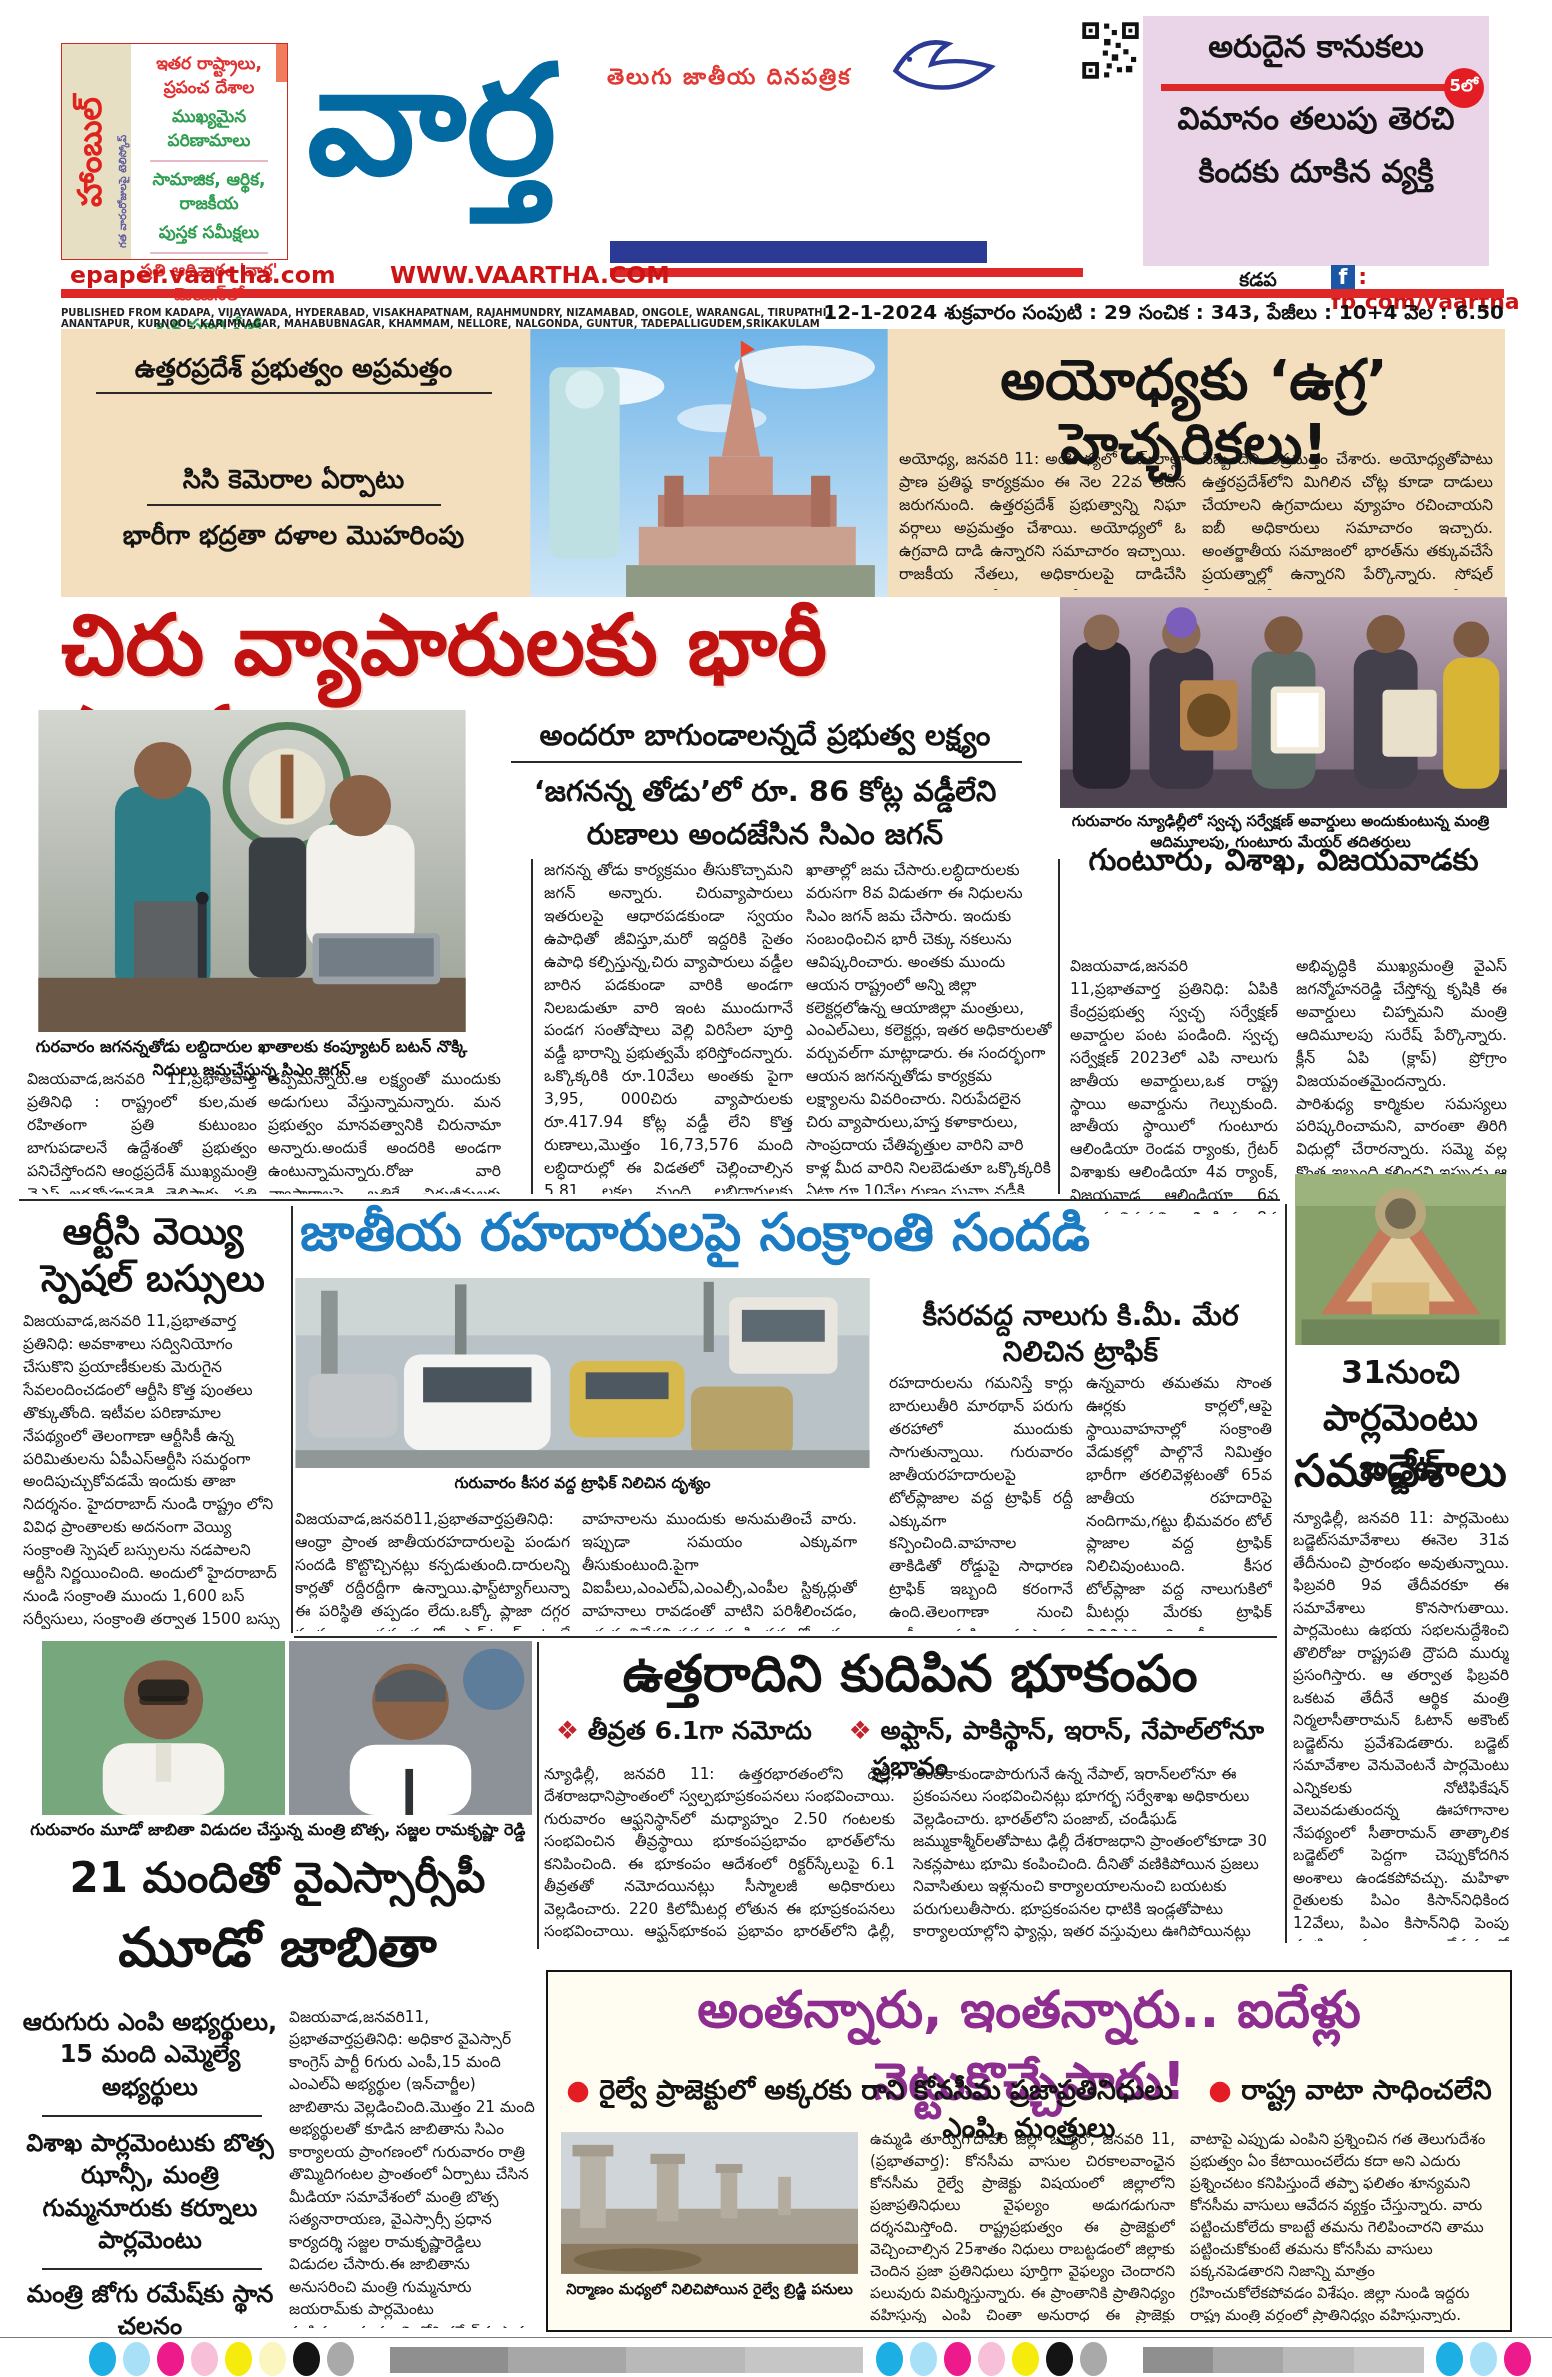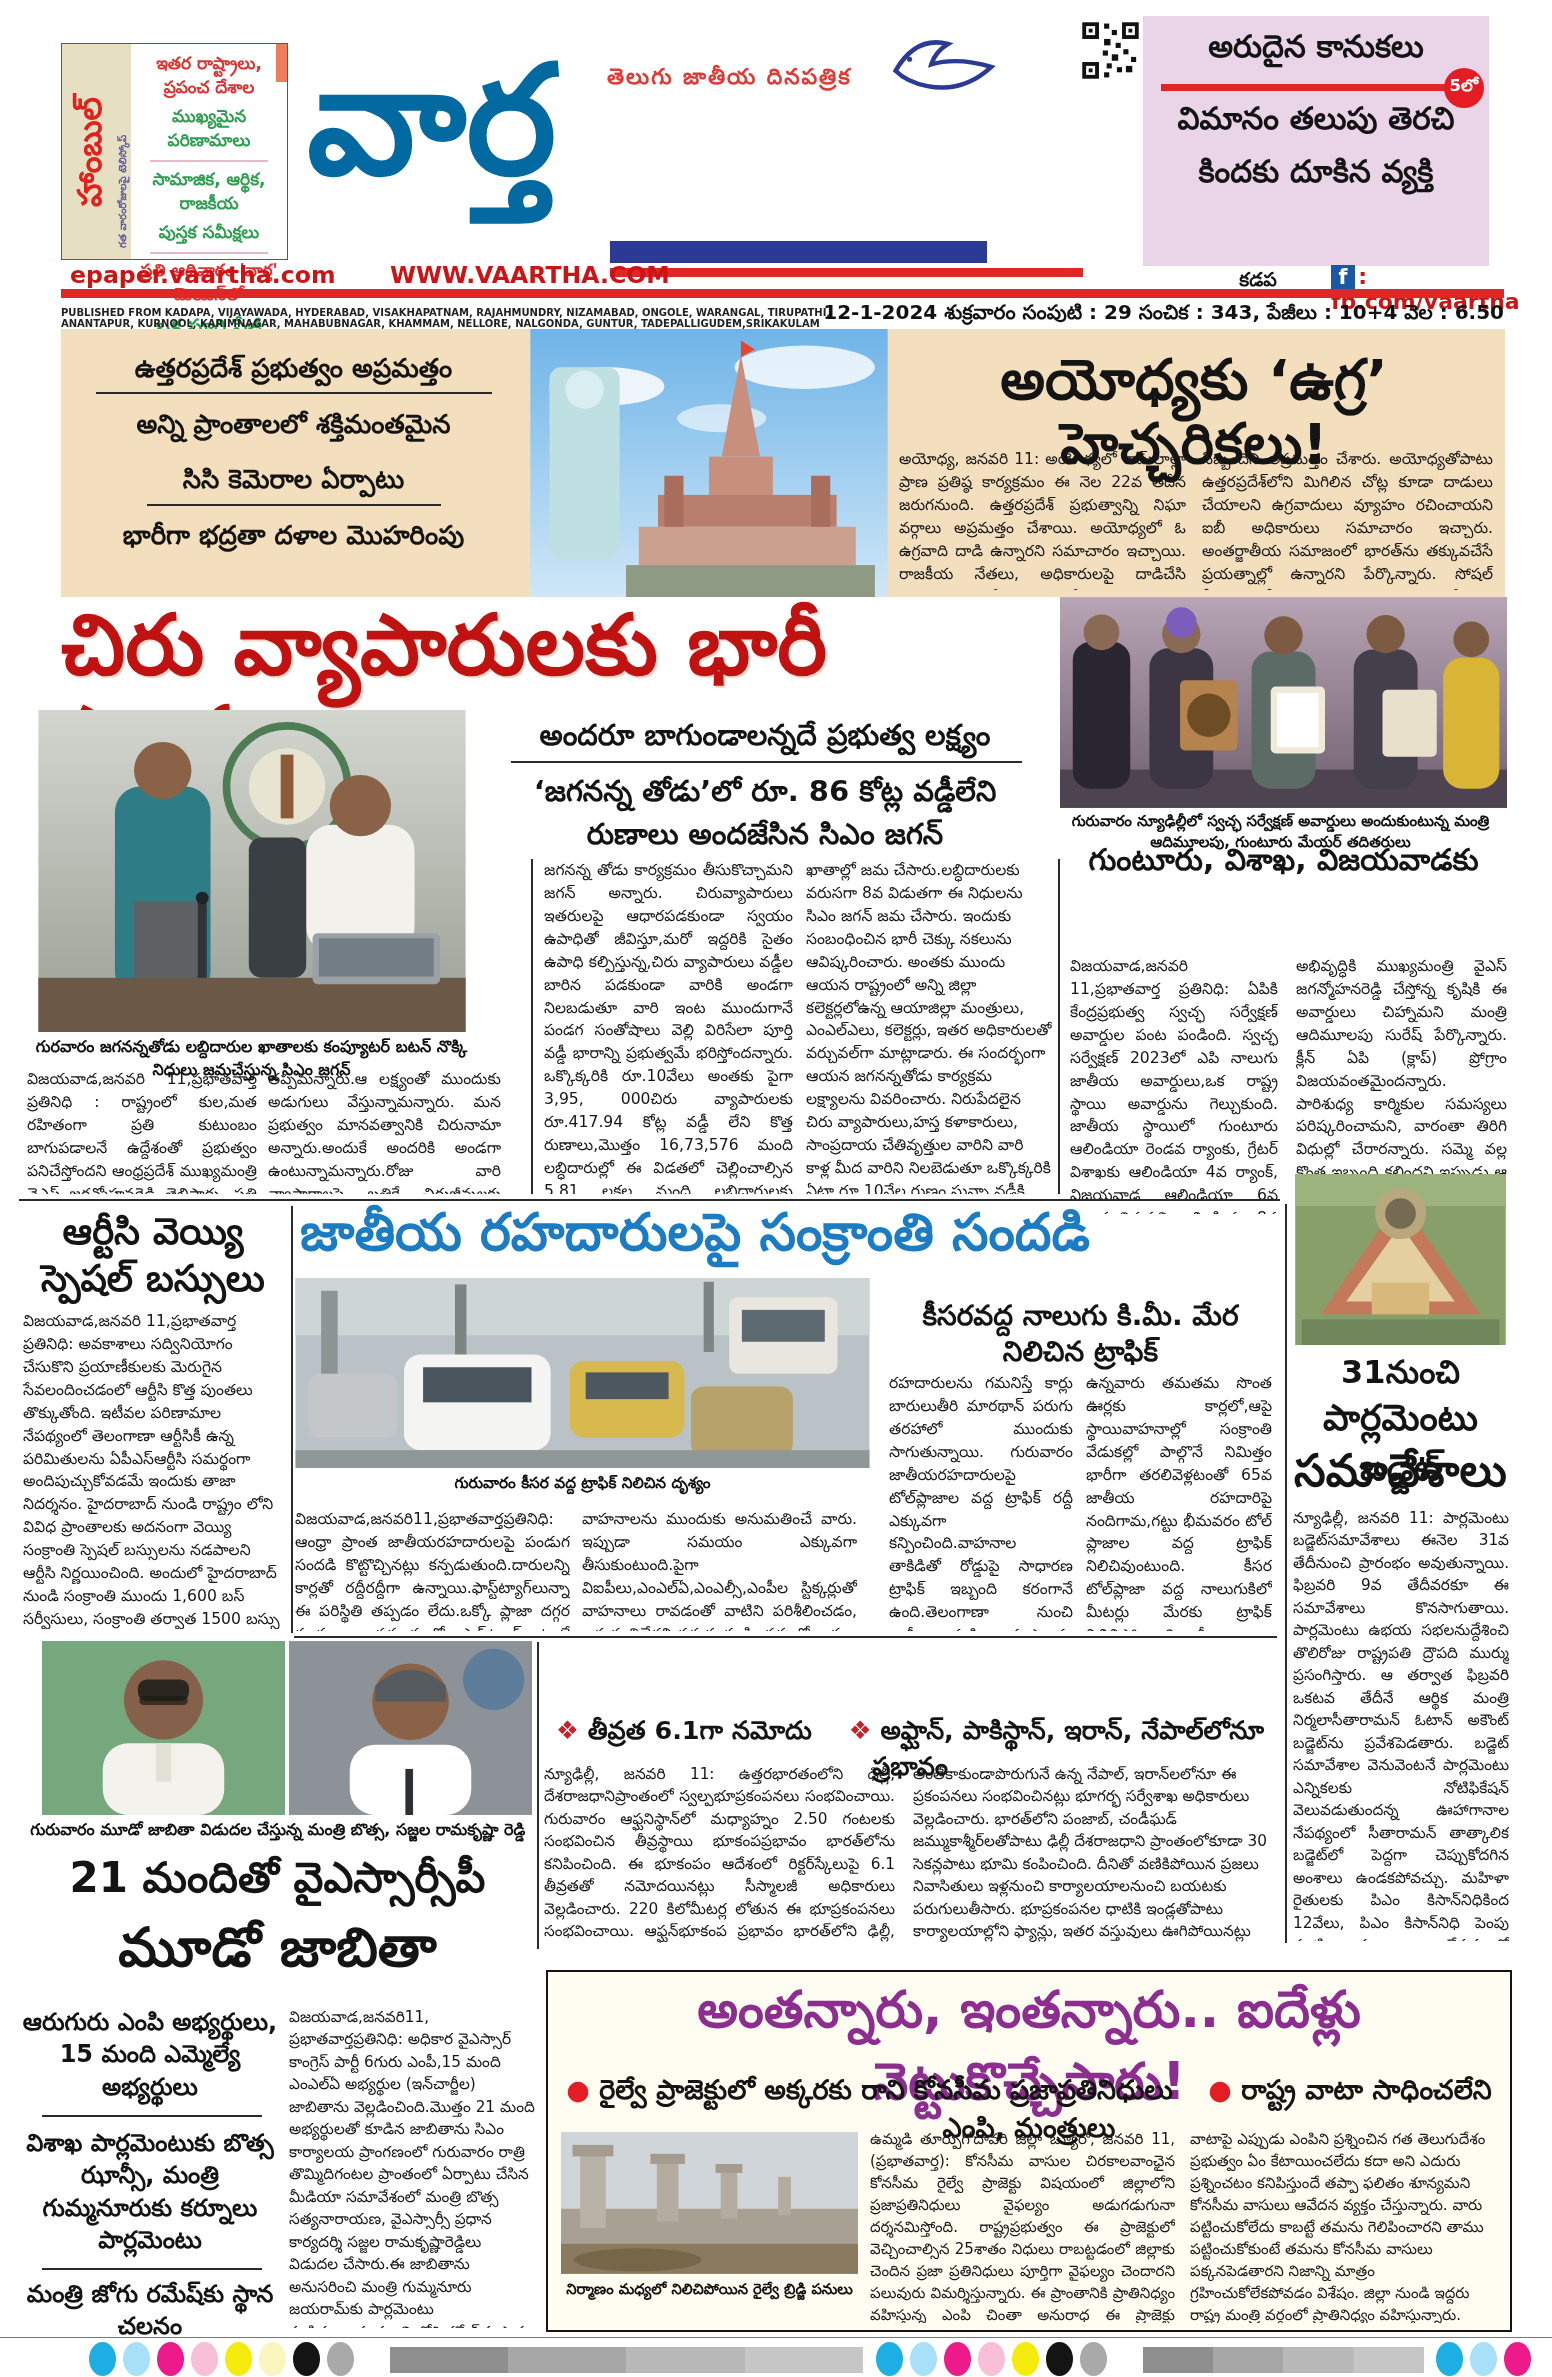--- a/index.html
+++ b/index.html
@@ -105,21 +105,20 @@
 
   <div class="abs redrule" style="left:61px;top:289px;width:1443px;height:9px"></div>
 
   <div class="abs b" style="left:61px;top:307px;width:805px;font-size:10px;color:#222">PUBLISHED FROM KADAPA,  VIJAYAWADA, HYDERABAD, VISAKHAPATNAM, RAJAHMUNDRY, NIZAMABAD, ONGOLE, WARANGAL, TIRUPATHI, ANANTAPUR, KURNOOL, KARIMNAGAR, MAHABUBNAGAR, KHAMMAM, NELLORE, NALGONDA, GUNTUR, TADEPALLIGUDEM,SRIKAKULAM</div>
   <div class="abs b" style="left:754px;top:300px;width:750px;text-align:right;font-size:20px;color:#111">12-1-2024  శుక్రవారం  సంపుటి : 29  సంచిక : 343,  పేజీలు : 10+4  వెల : 6.50</div>
 
   <div class="abs tan" style="left:61px;top:329px;width:1444px;height:268px"></div>
 
   <div class="abs subhead-block" style="left:73px;top:353px;width:441px;font-size:26px">ఉత్తరప్రదేశ్ ప్రభుత్వం అప్రమత్తం</div>
   <div class="abs hrule" style="left:96px;top:392px;width:396px"></div>
-  <div class="abs subhead-block" style="left:73px;top:409px;width:441px;font-size:26px">అన్ని ప్రాంతాలలో శక్తిమంతమైన</div>
   <div class="abs subhead-block" style="left:73px;top:464px;width:441px;font-size:26px">సిసి కెమెరాల ఏర్పాటు</div>
   <div class="abs hrule" style="left:147px;top:504px;width:294px"></div>
   <div class="abs subhead-block" style="left:73px;top:520px;width:441px;font-size:26px">భారీగా భద్రతా దళాల మొహరింపు</div>
 
   <svg class="abs photo" style="left:530px;top:329px" width="358" height="268" viewBox="0 0 560 420">
     <defs>
         <linearGradient id="sky" x1="0" y1="0" x2="0" y2="1">
           <stop offset="0" stop-color="#6fb4e8"></stop>
           <stop offset="1" stop-color="#cfe7f7"></stop>
         </linearGradient>
@@ -265,20 +264,21 @@
     <circle cx="165" cy="62" r="40" fill="#b9a77e"></circle>
       <circle cx="165" cy="62" r="24" fill="#756a52"></circle>
     <rect x="120" y="170" width="90" height="50" fill="#d9b87c"></rect>
     <rect x="10" y="228" width="310" height="40" fill="#6f865a"></rect>
   </svg>
   <div class="abs headline-black c" style="left:1295px;top:1353px;width:211px;font-size:32px">31నుంచి</div>
   <div class="abs headline-black c" style="left:1287px;top:1397px;width:227px;font-size:36px">పార్లమెంటు బడ్జెట్</div>
   <div class="abs headline-black c" style="left:1287px;top:1444px;width:227px;font-size:45px">సమావేశాలు</div>
   <div class="abs body-text" style="left:1293px;top:1507px;width:216px;height:434px;font-size:15.3px">న్యూఢిల్లీ, జనవరి 11: పార్లమెంటు బడ్జెట్‌సమావేశాలు ఈనెల 31వ తేదీనుంచి ప్రారంభం అవుతున్నాయి. ఫిబ్రవరి 9వ తేదీవరకూ ఈ సమావేశాలు కొనసాగుతాయి. పార్లమెంటు ఉభయ సభలనుద్దేశించి తొలిరోజు రాష్ట్రపతి ద్రౌపది ముర్ము ప్రసంగిస్తారు. ఆ తర్వాత ఫిబ్రవరి ఒకటవ తేదీనే ఆర్థిక మంత్రి నిర్మలాసీతారామన్ ఓటాన్ అకౌంట్ బడ్జెట్‌ను ప్రవేశపెడతారు. బడ్జెట్ సమావేశాల వెనువెంటనే పార్లమెంటు ఎన్నికలకు నోటిఫికేషన్ వెలువడుతుందన్న ఊహాగానాల నేపథ్యంలో సీతారామన్ తాత్కాలిక బడ్జెట్‌లో పెద్దగా చెప్పుకోదగిన అంశాలు ఉండకపోవచ్చు. మహిళా రైతులకు పిఎం కిసాన్‌నిధికింద 12వేలు, పిఎం కిసాన్‌నిధి పెంపు వంటి ప్రచారాల నేపథ్యంలో తాత్కాలిక బడ్జెట్‌లో ప్రత్యేకాంశాలపై ఇప్పటికే కార్పొరేట్, పారిశ్రామిక రంగం రైతాంగాల్లో తీవ్రచర్చ జరుగుతోంది. సార్వత్రిక ఎన్నికలకు నోటిఫికేషన్ వెలువడనున్న క్రమంలో పూర్తిస్థాయి బడ్జెట్‌ప్రవేశపెట్టేందుకు వీలులేదు. కొత్తప్రభుత్వం ఎన్నికై పాలన పగ్గాలుచేపట్టిన తర్వాత కొత్తగా సమగ్ర బడ్జెట్‌ను ప్రవేశపెడతారు. ఈలోపు తక్షణ కేటాయింపుల కోసం ఓటాన్ అకౌంట్ బడ్జెట్‌ను ప్రవేశపెట్టడం పార్లమెంటరీ చరిత్రలో ఆనవాయితీగా వస్తోంది.</div>
 
+  <div class="abs headline-black c" style="left:543px;top:1644px;width:734px;font-size:51px">ఉత్తరాదిని కుదిపిన భూకంపం</div>
   <div class="abs c" style="left:543px;top:1715px;width:734px;font-size:25.5px;font-weight:bold;color:#141414">
     <span style="color:#c3242c">❖</span>
     <span>తీవ్రత 6.1గా నమోదు</span>
     <span style="display:inline-block;width:19px"></span>
     <span style="color:#c3242c">❖</span>
     <span>అఫ్ఘాన్, పాకిస్థాన్, ఇరాన్, నేపాల్‌లోనూ ప్రభావం</span>
   </div>
   <div class="abs body-text" style="left:544px;top:1763px;width:351px;height:180px;font-size:15.3px">న్యూఢిల్లీ, జనవరి 11: ఉత్తరభారతంలోని ఢిల్లీ, దేశరాజధానిప్రాంతంలో స్వల్పభూప్రకంపనలు సంభవించాయి. గురువారం ఆఫ్ఘనిస్థాన్‌లో మధ్యాహ్నం 2.50 గంటలకు సంభవించిన తీవ్రస్థాయి భూకంపప్రభావం భారత్‌లోను కనిపించింది. ఈ భూకంపం ఆదేశంలో రిక్టర్‌స్కేలుపై 6.1 తీవ్రతతో నమోదయినట్లు సీస్మాలజీ అధికారులు వెల్లడించారు. 220 కిలోమీటర్ల లోతున ఈ భూప్రకంపనలు సంభవించాయి. ఆఫ్ఘన్‌భూకంప ప్రభావం భారత్‌లోని ఢిల్లీ, పాకిస్థాన్‌ప్రాంతాల్లోను,జమ్ముకాశ్మీర్‌లోని శ్రీనగర్ ప్రాంతంలోకూడా కనిపించాయి. అయితే ఎలాంటి ప్రాణ ఆస్తినష్టాలు సంభవించలేదని తేలింది.</div>
   <div class="abs" style="left:913px;top:1763px;width:361px;height:180px;overflow:hidden">
     <span class="body-text" style="display:inline;font-size:15.3px">అంతేకాకుండాపొరుగునే ఉన్న నేపాల్, ఇరాన్‌లలోనూ ఈ ప్రకంపనలు సంభవించినట్లు భూగర్భ సర్వేశాఖ అధికారులు వెల్లడించారు. భారత్‌లోని పంజాబ్, చండీఘడ్ జమ్ముకాశ్మీర్‌లతోపాటు ఢిల్లీ దేశరాజధాని ప్రాంతంలోకూడా 30 సెకన్లపాటు భూమి కంపించింది. దీనితో వణికిపోయిన ప్రజలు నివాసితులు ఇళ్లనుంచి కార్యాలయాలనుంచి బయటకు పరుగులుతీసారు. భూప్రకంపనల ధాటికి ఇండ్లతోపాటు కార్యాలయాల్లోని ఫ్యాన్లు, ఇతర వస్తువులు ఊగిపోయినట్లు జనం తెలిపారు. జమ్ముకాశ్మీర్‌లోని పూంచ్ జిల్లా, దక్షిణ పీర్‌పంజాల్ ప్రాంతాల్లో కూడా ఈప్రభావం ఉంది. కొన్ని ప్రాంతాల్లో</span>

